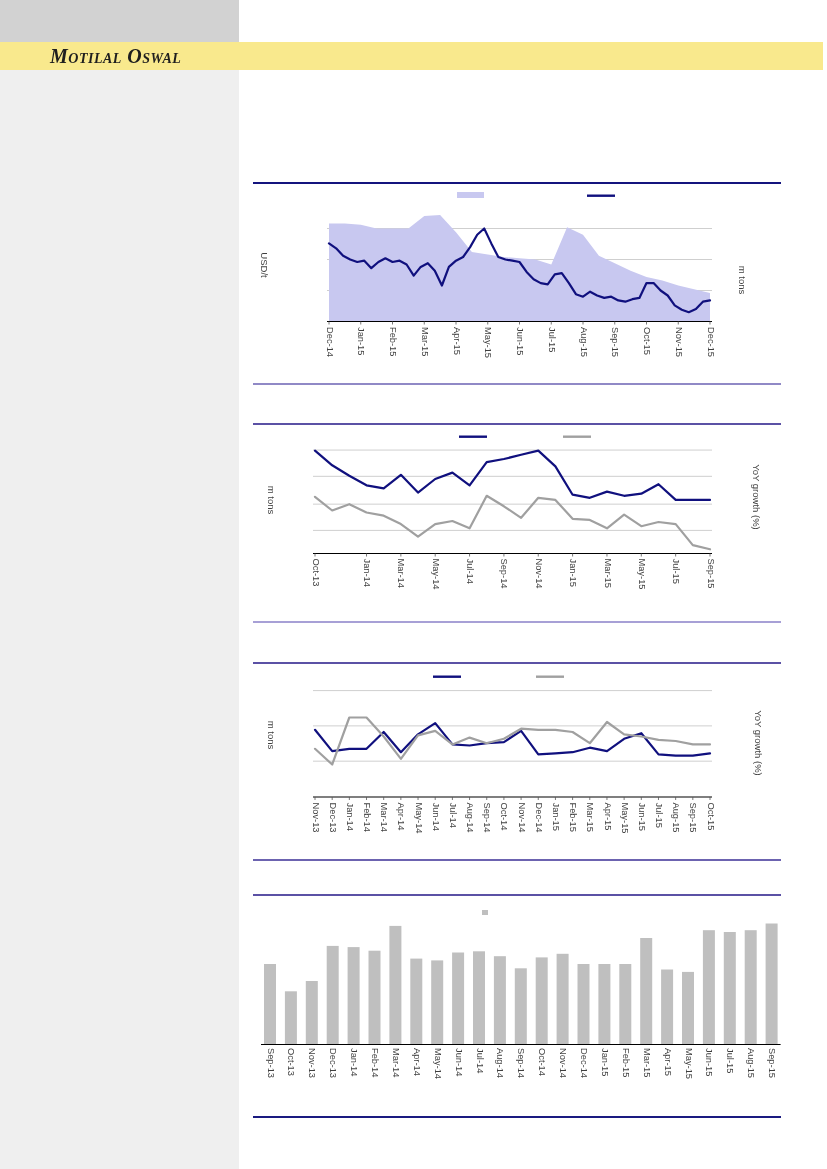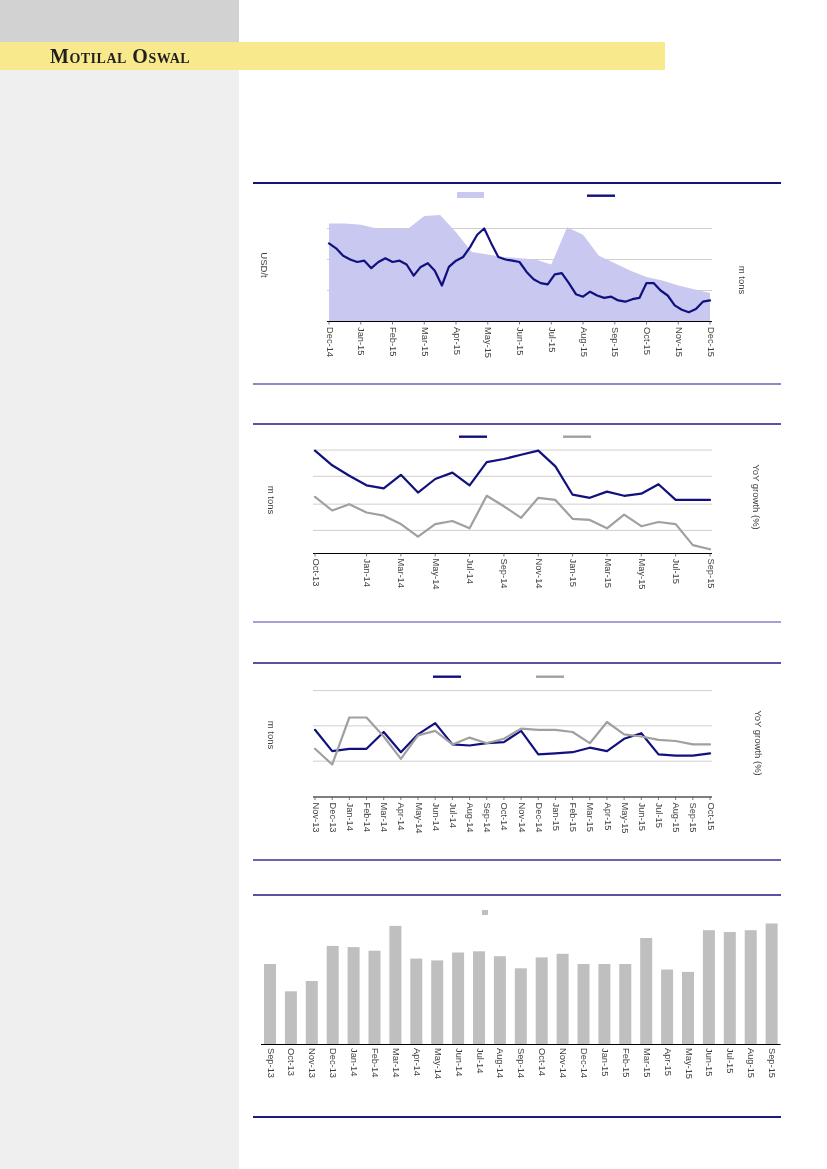--- a/index.html
+++ b/index.html
@@ -1,20 +1,20 @@
 <!DOCTYPE html>
 <html><head>
 <meta charset="utf-8">
 <style>
   html,body{margin:0;padding:0;background:#ffffff;}
   .page{position:relative;width:827px;height:1169px;background:#ffffff;overflow:hidden;
         font-family:"Liberation Sans", sans-serif;}
   .left-col{position:absolute;left:0;top:0;width:239px;height:1169px;background:#efefef;}
   .corner-block{position:absolute;left:0;top:0;width:239px;height:42px;background:#d2d2d2;}
-  .brand-band{position:absolute;left:0;top:42px;width:665px;height:28px;background:#f9e98d;}
+  .brand-band{position:absolute;left:0;top:42px;width:823px;height:28px;background:#f9e98d;font-style:italic;}
   .brand-logo{position:absolute;left:50px;top:0;line-height:28px;
               font-family:"Liberation Serif", serif;font-variant:small-caps;font-weight:700;
               font-size:20px;letter-spacing:0.5px;color:#1f1f1f;}
   .rule{position:absolute;left:253px;width:528px;height:2px;}
   .r1{top:182px;background:#14147e;}
   .r2{top:383px;background:#9089c6;height:1.6px;}
   .r3{top:423px;background:#5b51a5;height:1.6px;}
   .r4{top:621px;background:#a7a0d6;}
   .r5{top:662px;background:#5b51a5;height:1.6px;}
   .r6{top:859px;background:#6c63b0;height:1.6px;}

